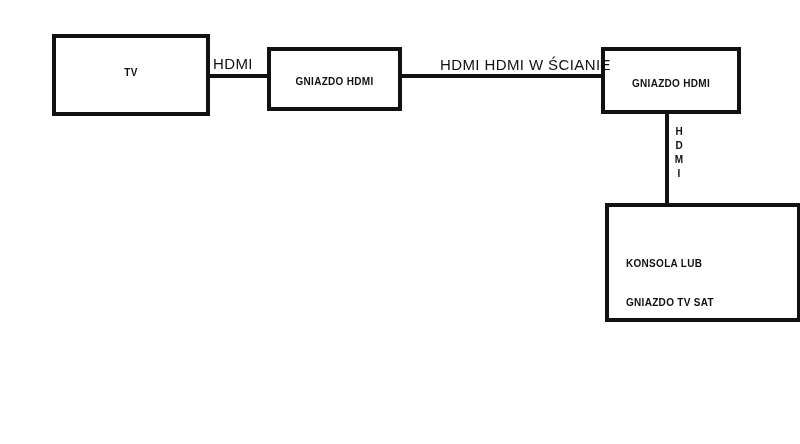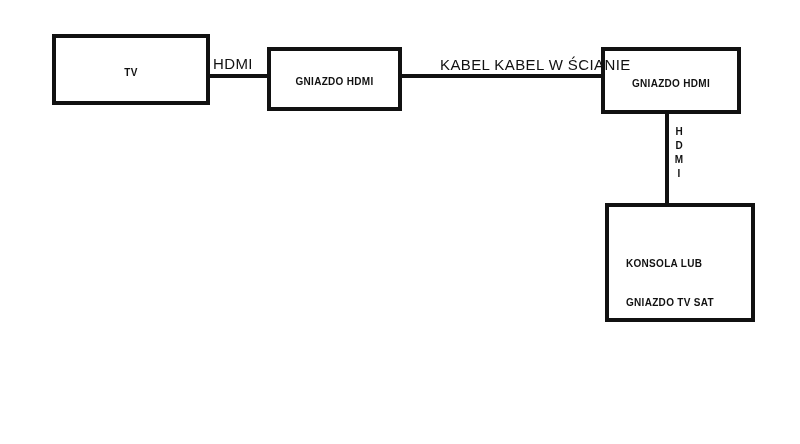--- a/index.html
+++ b/index.html
@@ -64,24 +64,24 @@
     color: #111111;
     line-height: 14px;
     text-align: center;
     width: 12px;
   }
   .edge-label-vertical span {
     display: block;
   }
 
   
-  #box-tv           { left: 52px;  top: 34px;  width: 158px; height: 71px; }
+  #box-tv           { left: 52px;  top: 34px;  width: 158px; height: 82px; }
   #box-socket-left  { left: 267px; top: 47px;  width: 135px; height: 64px; }
   #box-socket-right { left: 601px; top: 47px;  width: 140px; height: 67px; }
-  #box-console      { left: 605px; top: 203px; width: 150px; height: 119px; }
+  #box-console      { left: 605px; top: 203px; width: 196px; height: 119px; }
 
   #label-tv           { left: 0;   top: 28px; }
   #label-socket-left  { left: 0;   top: 24px; }
   #label-socket-right { left: 0;   top: 26px; }
   #label-console      { left: 17px; top: 24px; text-align: left; }
 
   #edge-tv-socket       { left: 207px; top: 74px; width: 62px; }
   #edge-socket-socket   { left: 400px; top: 74px; width: 203px; }
   #edge-socket-console  { left: 665px; top: 111px; height: 94px; }
 
@@ -112,21 +112,21 @@
       <div>GNIAZDO TV SAT</div>
     </div>
   </div>
 
   <div class="edge-h" id="edge-tv-socket"></div>
   <div class="edge-h" id="edge-socket-socket"></div>
   <div class="edge-v" id="edge-socket-console"></div>
 
   <div class="edge-label" id="label-hdmi-short">HDMI</div>
 
-  <div class="edge-label" id="label-hdmi-wall">KABEL KABEL W ŚCIANIE</div>
+  <div class="edge-label" id="label-hdmi-wall">HDMI HDMI W ŚCIANIE</div>
 
   <div class="edge-label-vertical" id="label-hdmi-vert">
     <span>H</span>
     <span>D</span>
     <span>M</span>
     <span>I</span>
   </div>
 
 </div>
 

